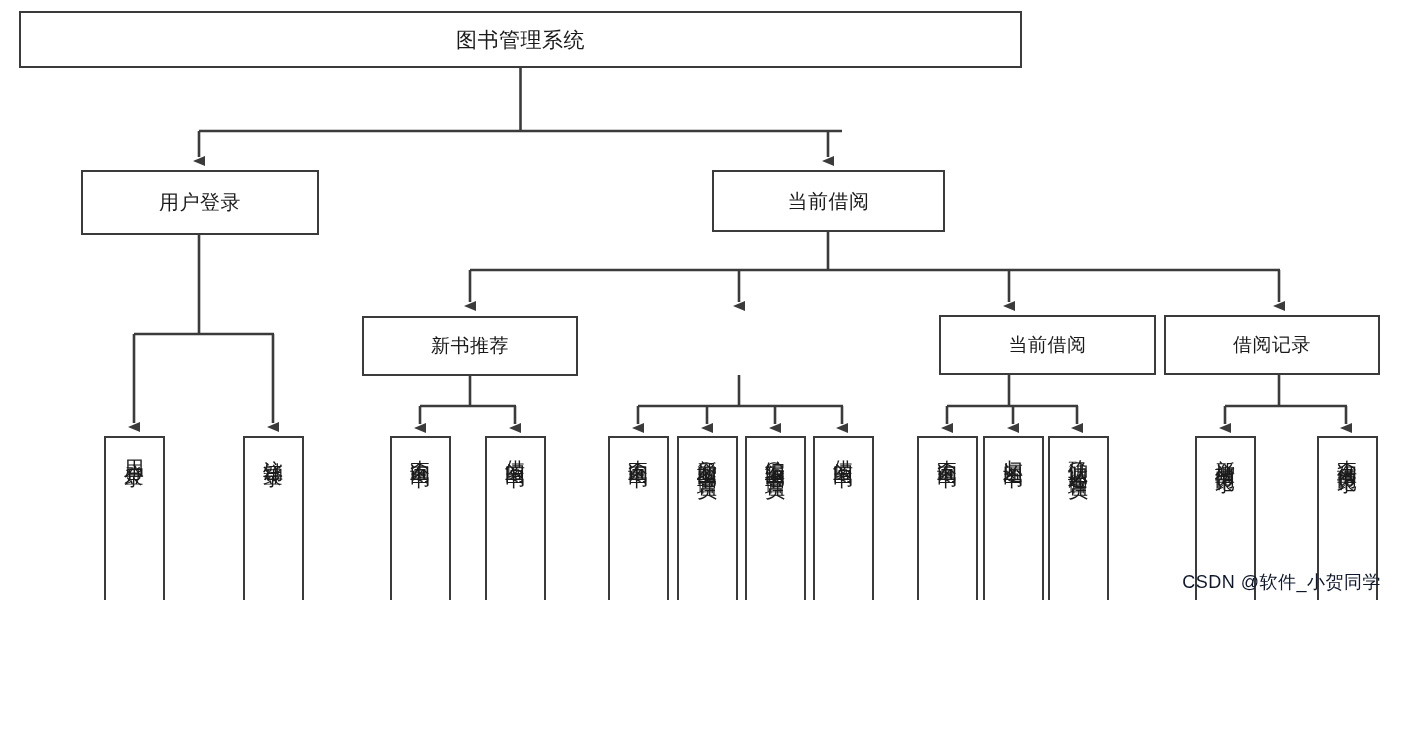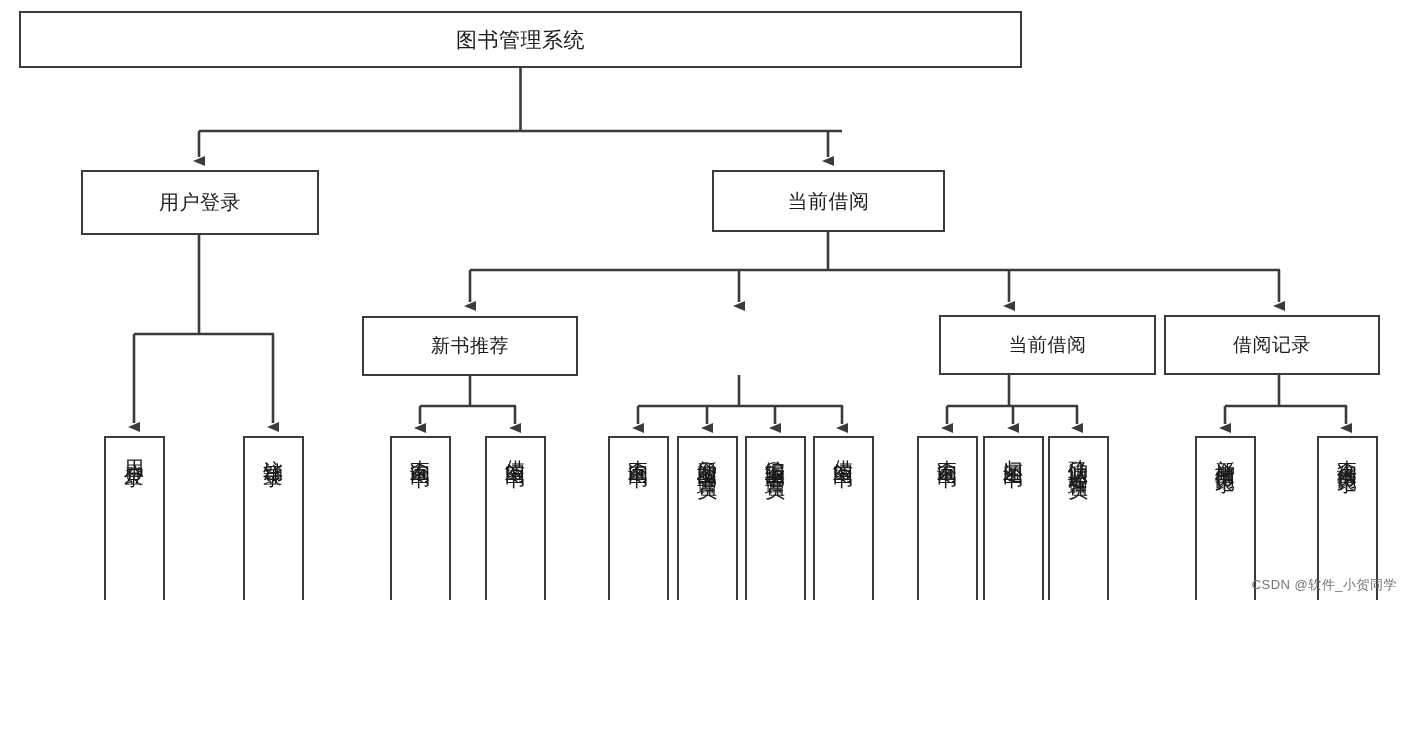--- a/index.html
+++ b/index.html
@@ -57,24 +57,24 @@
   }
   .node.leaf .label {
     writing-mode: vertical-rl;
     text-orientation: upright;
     letter-spacing: 3px;
     white-space: nowrap;
     line-height: 1;
   }
   #watermark {
     position: absolute;
-    right: 8px;
+    right: 24px;
     bottom: 6px;
-    font-size: 13px;
-    color: #737373;
+    font-size: 18px;
+    color: #0f172a;
     z-index: 5;
     white-space: nowrap;
     letter-spacing: 0.5px;
   }
 </style>
 </head>
 <body>
 
 <div id="canvas">
 

